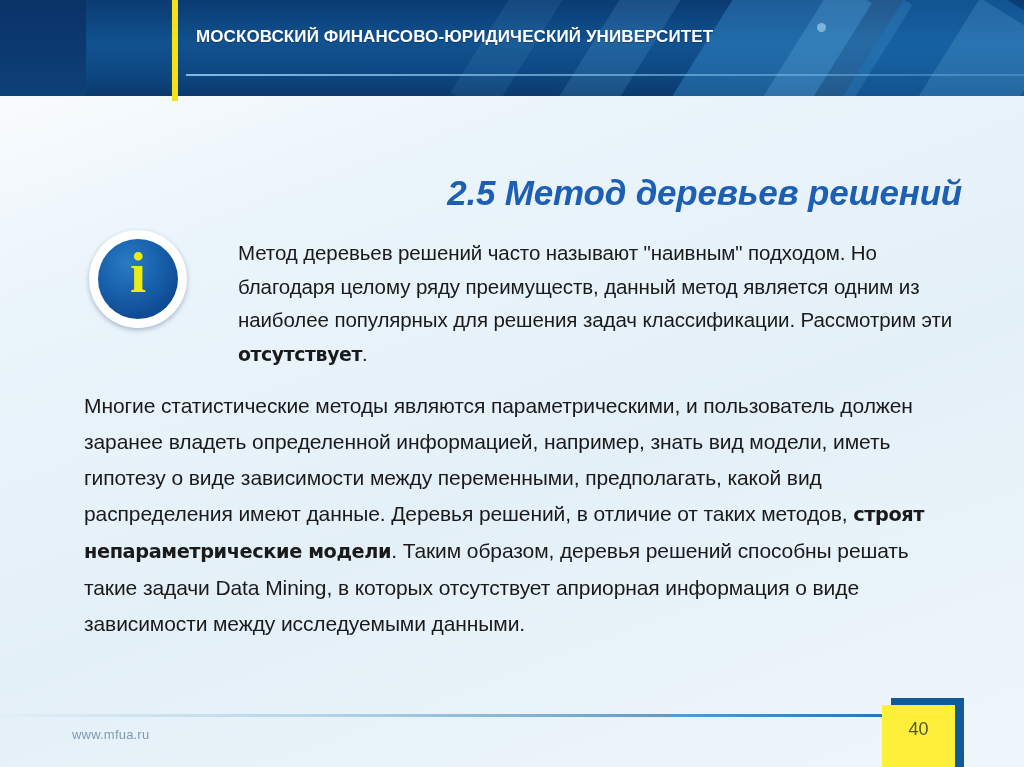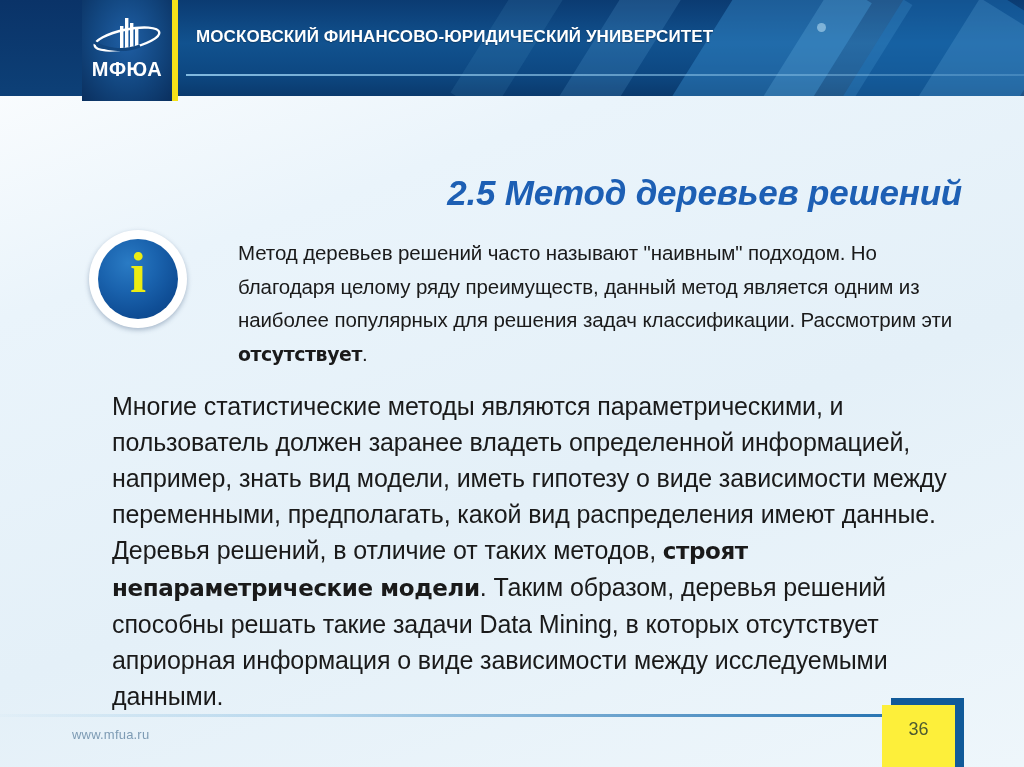--- a/index.html
+++ b/index.html
@@ -211,24 +211,23 @@
     letter-spacing: -0.1px;
   }
 
   .body-para {
     position: absolute;
     left: 84px;
     top: 388px;
     width: 872px;
     color: #1a1a1a;
     font-family: "Liberation Sans", sans-serif;
-    font-size: 25px;
+    font-size: 21px;
     line-height: 36px;
     letter-spacing: -0.1px;
-    margin-left: 28px;
   }
 
   .emph {
     font-family: "DejaVu Sans", sans-serif;
     font-weight: bold;
     font-size: 0.92em;
     letter-spacing: -0.4px;
   }
 
   
@@ -290,48 +289,33 @@
     <div class="hdr-shape s3"></div>
     <div class="hdr-shape s1"></div>
     <div class="hdr-shape s2"></div>
     <div class="hdr-shape s4"></div>
     <div class="hdr-shape s5"></div>
     <div class="hdr-dot"></div>
     <div class="header-rule"></div>
     <div class="header-title">МОСКОВСКИЙ ФИНАНСОВО-ЮРИДИЧЕСКИЙ УНИВЕРСИТЕТ</div>
   </div>
 
-  <div class="logo-box">
-    <div class="logo-mark">
-      <svg viewBox="0 0 74 42" width="74" height="42" aria-hidden="true">
-        <g fill="#ffffff">
-          <rect x="35" y="2" width="3.4" height="30"></rect>
-          <rect x="40" y="7" width="3.4" height="25"></rect>
-          <rect x="45" y="12" width="3.4" height="20"></rect>
-          <rect x="30" y="10" width="3.4" height="22"></rect>
-        </g>
-        <ellipse cx="37" cy="23" rx="33" ry="9.5" fill="none" stroke="#ffffff" stroke-width="2.4" transform="rotate(-12 37 23)"></ellipse>
-        <path d="M4 26 C 14 34, 34 36, 50 30" fill="none" stroke="#12467f" stroke-width="3"></path>
-      </svg>
-    </div>
-    <div class="logo-text">МФЮА</div>
-  </div>
   <div class="logo-yellow-bar"></div>
 
   <div class="slide-title">2.5 Метод деревьев решений</div>
 
   <div class="info-icon">
     <div class="info-ring"></div>
     <div class="info-disc"></div>
     <div class="info-glyph">i</div>
   </div>
 
   <div class="intro-para"><span>Метод деревьев решений часто называют "наивным" подходом. Но благодаря целому ряду преимуществ, данный метод является одним из наиболее популярных для решения задач классификации. Рассмотрим эти </span><span class="emph">отсутствует</span><span>.</span></div>
 
   <div class="body-para"><span>Многие статистические методы являются параметрическими, и пользователь должен заранее владеть определенной информацией, например, знать вид модели, иметь гипотезу о виде зависимости между переменными, предполагать, какой вид распределения имеют данные. Деревья решений, в отличие от таких методов, </span><span class="emph">строят непараметрические модели</span><span>. Таким образом, деревья решений способны решать такие задачи Data Mining, в которых отсутствует априорная информация о виде зависимости между исследуемыми данными.</span></div>
 
   <div class="footer-rule"></div>
   <div class="footer-url">www.mfua.ru</div>
   <div class="page-badge-shadow"></div>
   <div class="page-badge"></div>
-  <div class="page-number">36</div>
+  <div class="page-number">40</div>
 
 </div>
 
 </body></html>

